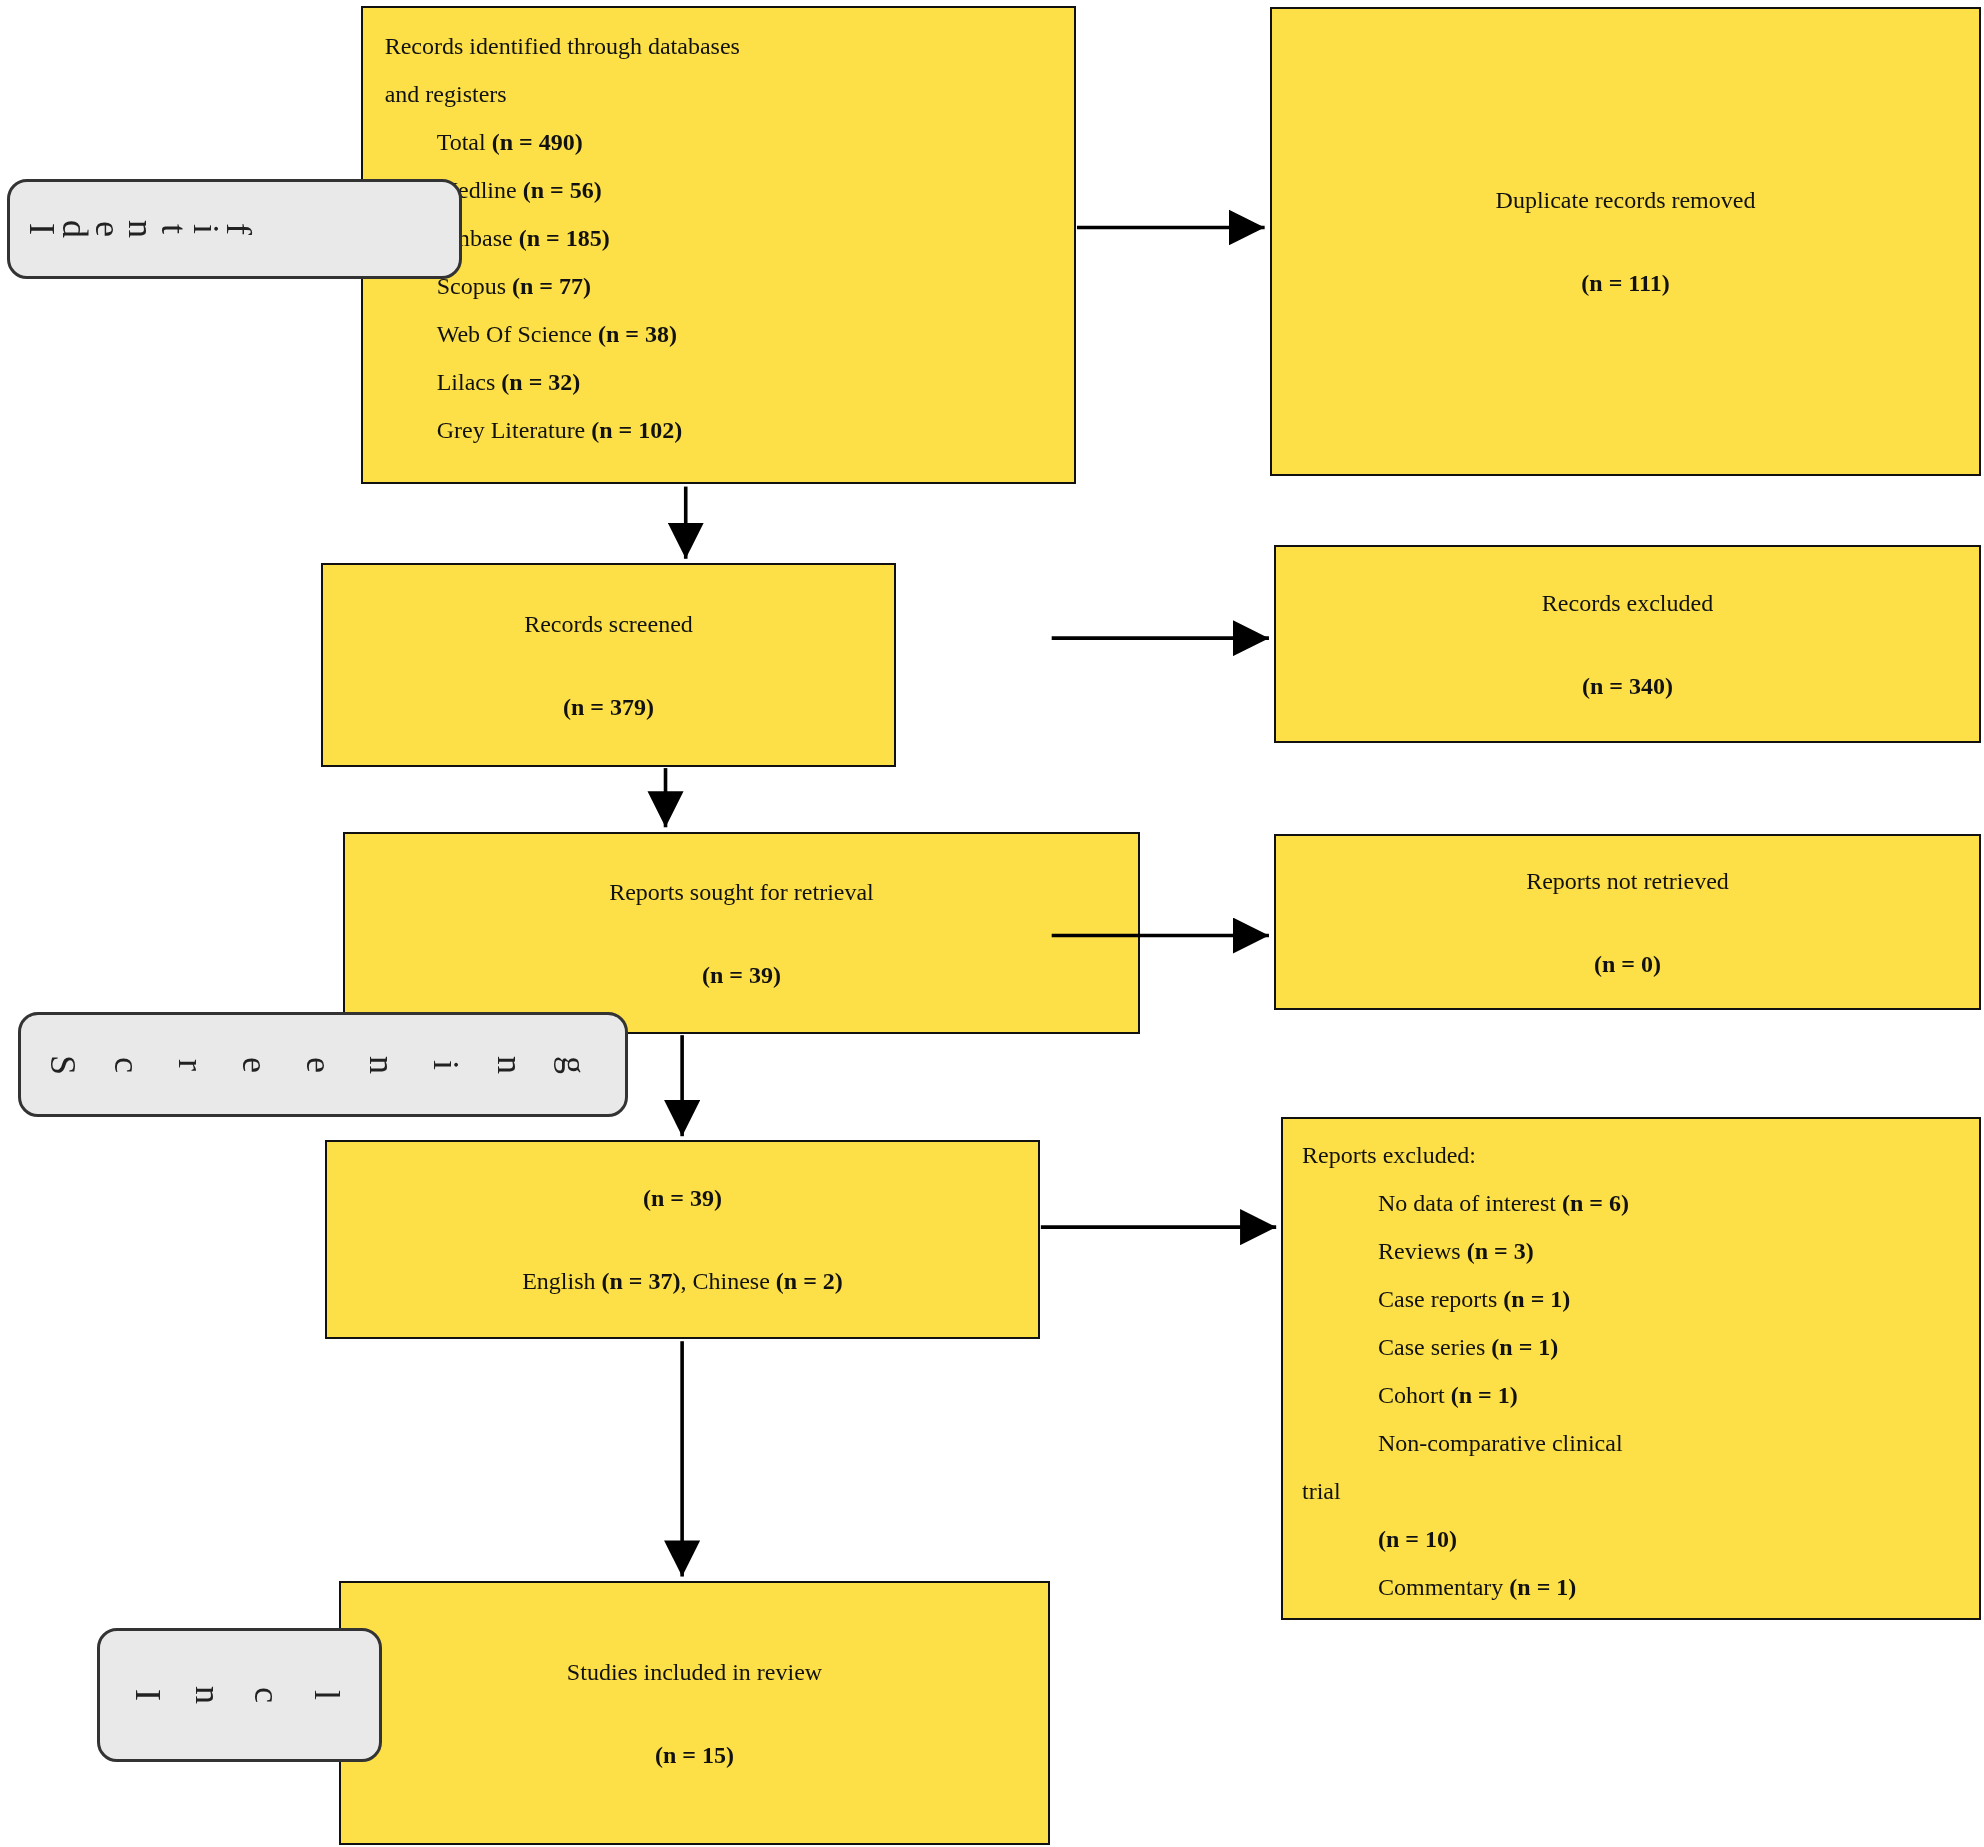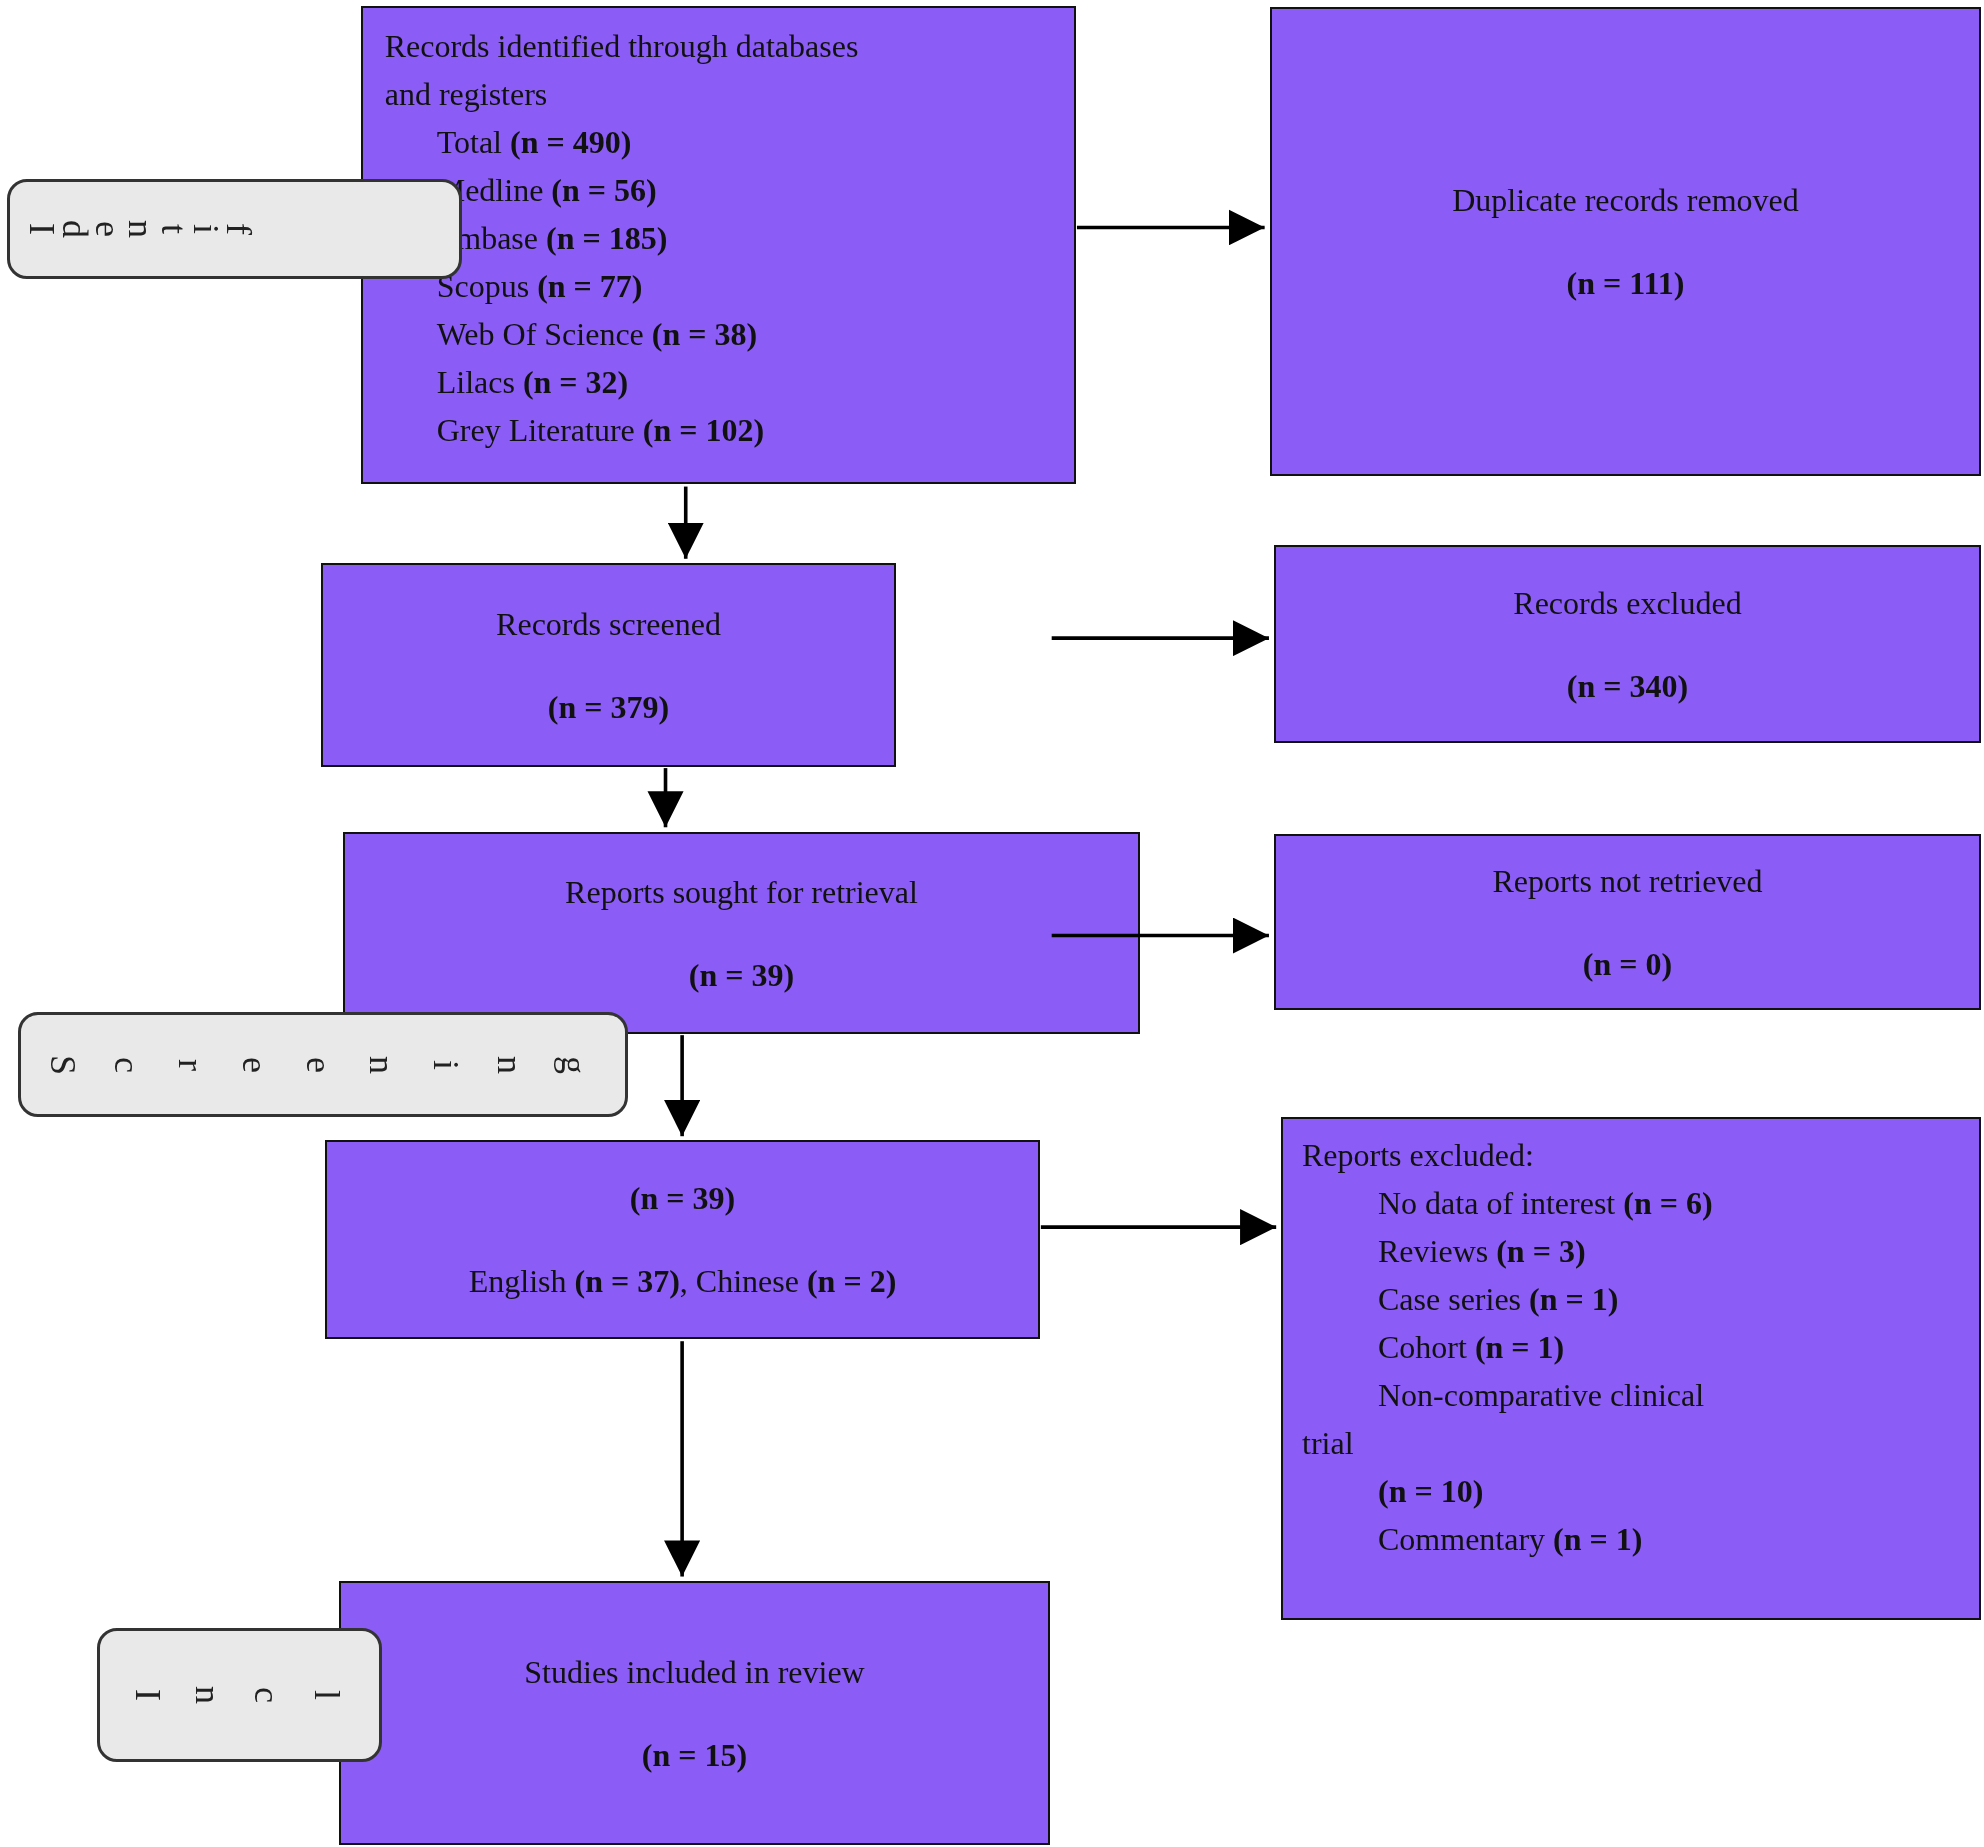--- a/index.html
+++ b/index.html
@@ -7,24 +7,24 @@
     position:relative;
     width:1985px;
     height:1848px;
     background:#ffffff;
     font-family:"Liberation Serif","DejaVu Serif",serif;
     color:#111111;
     overflow:hidden;
   }
   .box{
     position:absolute;
-    background:#8b5cf6;
+    background:#fde047;
     border:2.9px solid #111111;
     box-sizing:border-box;
-    font-size:32px;
+    font-size:24px;
     line-height:48px;
     z-index:1;
   }
   .box.center{
     display:flex;
     flex-direction:column;
     justify-content:center;
     align-items:center;
     text-align:center;
     gap:35px;
@@ -129,20 +129,21 @@
   <div class="box center" style="left:325px;top:1140px;width:715px;height:199px;">
     <div class="line"><span class="b">(n = 39)</span></div>
     <div class="line"><span>English </span><span class="b">(n = 37)</span><span>, Chinese </span><span class="b">(n = 2)</span></div>
   </div>
 
   <div class="box" style="left:1281px;top:1117px;width:700px;height:503px;padding:11.5px 19px;">
     <div class="line"><span>Reports excluded:</span></div>
     <div class="list8">
       <div class="line"><span>No data of interest </span><span class="b">(n = 6)</span></div>
       <div class="line"><span>Reviews </span><span class="b">(n = 3)</span></div>
+      <div class="line"><span>Case reports </span><span class="b">(n = 1)</span></div>
       <div class="line"><span>Case series </span><span class="b">(n = 1)</span></div>
       <div class="line"><span>Cohort </span><span class="b">(n = 1)</span></div>
       <div class="line"><span>Non-comparative clinical</span></div>
     </div>
     <div class="line"><span>trial</span></div>
     <div class="list8">
       <div class="line"><span class="b">(n = 10)</span></div>
       <div class="line"><span>Commentary </span><span class="b">(n = 1)</span></div>
     </div>
   </div>

